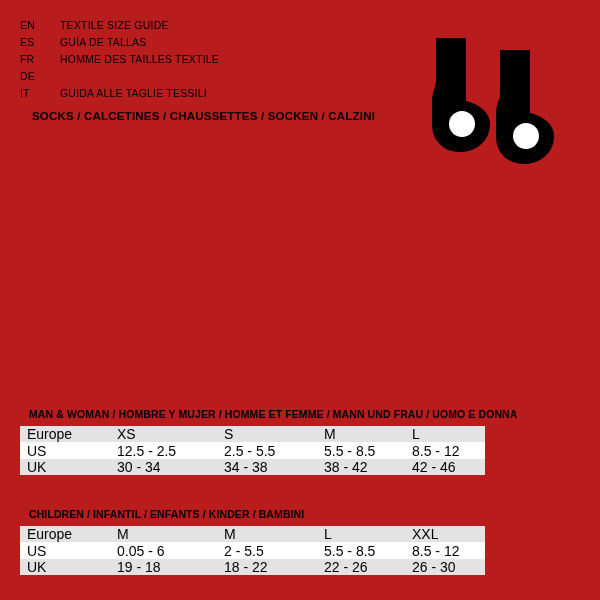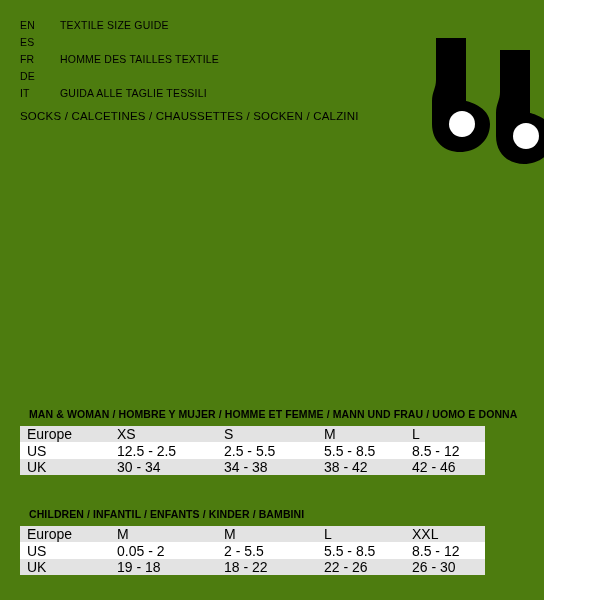--- a/index.html
+++ b/index.html
@@ -7,23 +7,23 @@
     margin: 0;
     padding: 0;
     width: 600px;
     height: 600px;
     background: #ffffff;
     font-family: "Liberation Sans", sans-serif;
     color: #000000;
   }
   #page {
     position: relative;
-    width: 544px;
+    width: 600px;
     height: 600px;
-    background: #4d7c0f;
+    background: #b91c1c;
     overflow: hidden;
   }
 
   
   .lang-block {
     position: absolute;
     top: 17px;
     left: 20px;
     width: 340px;
   }
@@ -39,23 +39,23 @@
     letter-spacing: 0.2px;
   }
   .lang-text {
     font-size: 10.5px;
     letter-spacing: 0.2px;
   }
 
   .subtitle {
     position: absolute;
     top: 110px;
-    left: 20px;
+    left: 32px;
     font-size: 11.5px;
-    font-weight: normal;
+    font-weight: bold;
     letter-spacing: 0.2px;
   }
 
   
   .socks {
     position: absolute;
     top: 18px;
     left: 412px;
     width: 150px;
     height: 150px;
@@ -107,20 +107,21 @@
 
 <div id="page">
 
   <div class="lang-block">
     <div class="lang-row">
       <span class="lang-code">EN</span>
       <span class="lang-text">TEXTILE SIZE GUIDE</span>
     </div>
     <div class="lang-row">
       <span class="lang-code">ES</span>
+      <span class="lang-text">GUÍA DE TALLAS</span>
     </div>
     <div class="lang-row">
       <span class="lang-code">FR</span>
       <span class="lang-text">HOMME DES TAILLES TEXTILE</span>
     </div>
     <div class="lang-row">
       <span class="lang-code">DE</span>
     </div>
     <div class="lang-row">
       <span class="lang-code">IT</span>
@@ -188,21 +189,21 @@
       <tbody>
         <tr class="head">
           <td>Europe</td>
           <td>M</td>
           <td>M</td>
           <td>L</td>
           <td>XXL</td>
         </tr>
         <tr class="plain">
           <td>US</td>
-          <td>0.05 - 2</td>
+          <td>0.05 - 6</td>
           <td>2 - 5.5</td>
           <td>5.5 - 8.5</td>
           <td>8.5 - 12</td>
         </tr>
         <tr class="alt">
           <td>UK</td>
           <td>19 - 18</td>
           <td>18 - 22</td>
           <td>22 - 26</td>
           <td>26 - 30</td>

